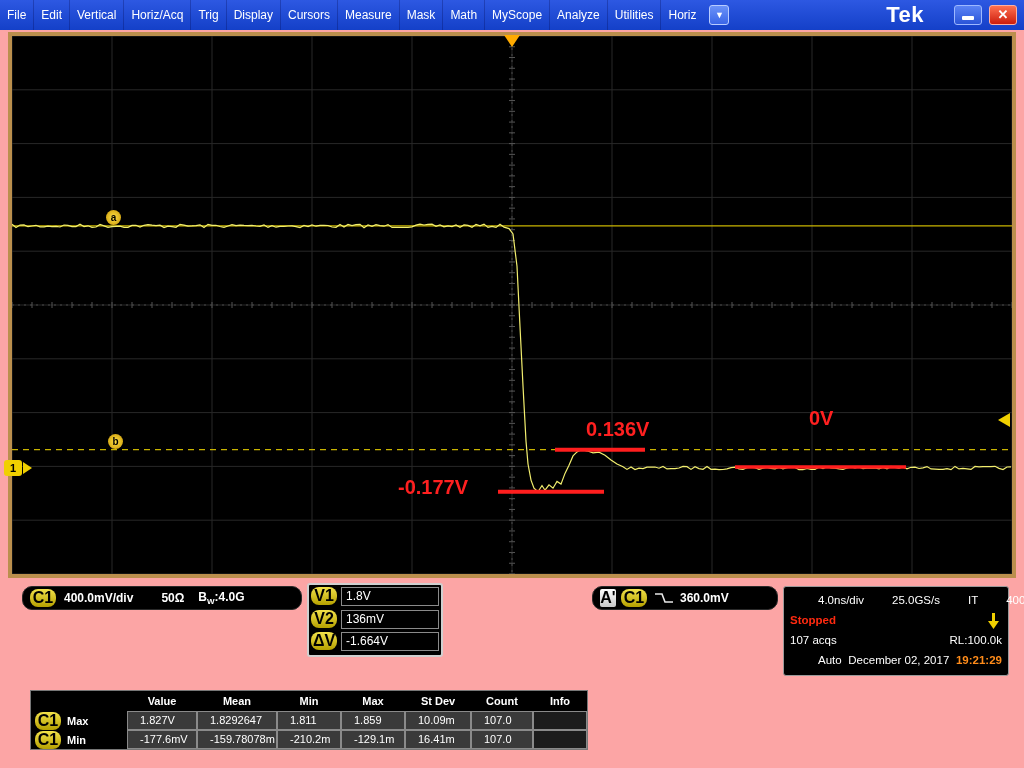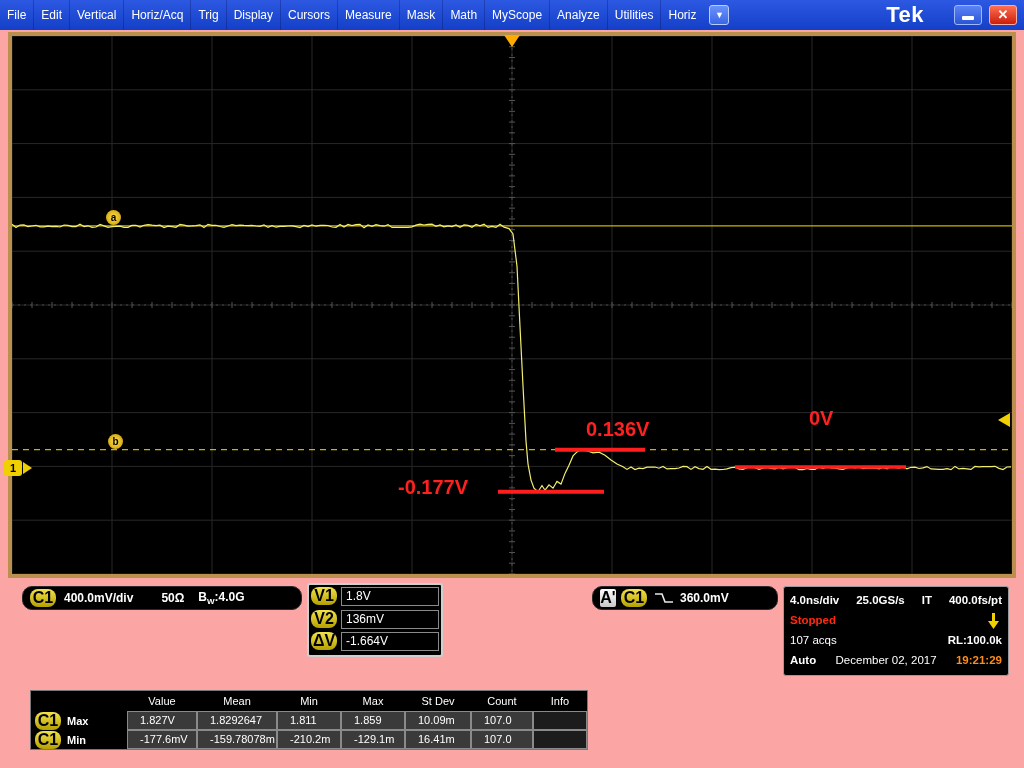--- a/index.html
+++ b/index.html
@@ -54,28 +54,28 @@
   .cur-val { flex:1; margin-left:4px; border:1px solid #8a8a8a; height:19px; line-height:17px;
     font-size:12px; padding-left:4px; background:#000; }
   .panel-trig { left:592px; top:586px; width:186px; height:24px; border:1px solid #2a2a2a; border-radius:10px;
     display:flex; align-items:center; font-size:12px; font-weight:bold; }
   .panel-horiz { left:783px; top:586px; width:226px; height:90px; border:1px solid #9a9a9a; border-radius:3px;
     padding:3px 6px 2px 6px; font-size:11.5px; }
   .ph-row { display:flex; align-items:center; height:20px; }
   .ph-row.spread { justify-content:space-between; }
   .stopped { color:#ff2a10; font-weight:bold; }
   .orange { color:#ff8c1a; font-weight:bold; }
-  .bold { font-weight:bold; }
+  .bold { font-weight:normal;margin-left:28px; }
   .dn-arrow { position:absolute; right:8px; top:26px; }
 
   
   .meas-table { position:absolute; left:30px; top:690px; width:558px; background:#000;
     border:1px solid #777; color:#fff; font-size:11px; }
   .mt-row { display:grid; grid-template-columns:96px 70px 80px 64px 64px 66px 62px 54px; }
-  .mt-h { height:20px; line-height:20px; text-align:center; font-weight:normal; }
+  .mt-h { height:20px; line-height:20px; text-align:center; font-weight:bold; }
   .mt-name { display:flex; align-items:center; gap:6px; padding-left:4px; font-weight:bold; height:19px; }
   .mt-cell { height:19px; line-height:17px; border:1px solid #8a8a8a; background:#3a3a3a; padding-left:12px; }
   .mt-cell.empty { background:#1c1c1c; }
   sub.bw { font-size:8px; }
 </style>
 </head>
 <body>
 
 <div class="app">
 

